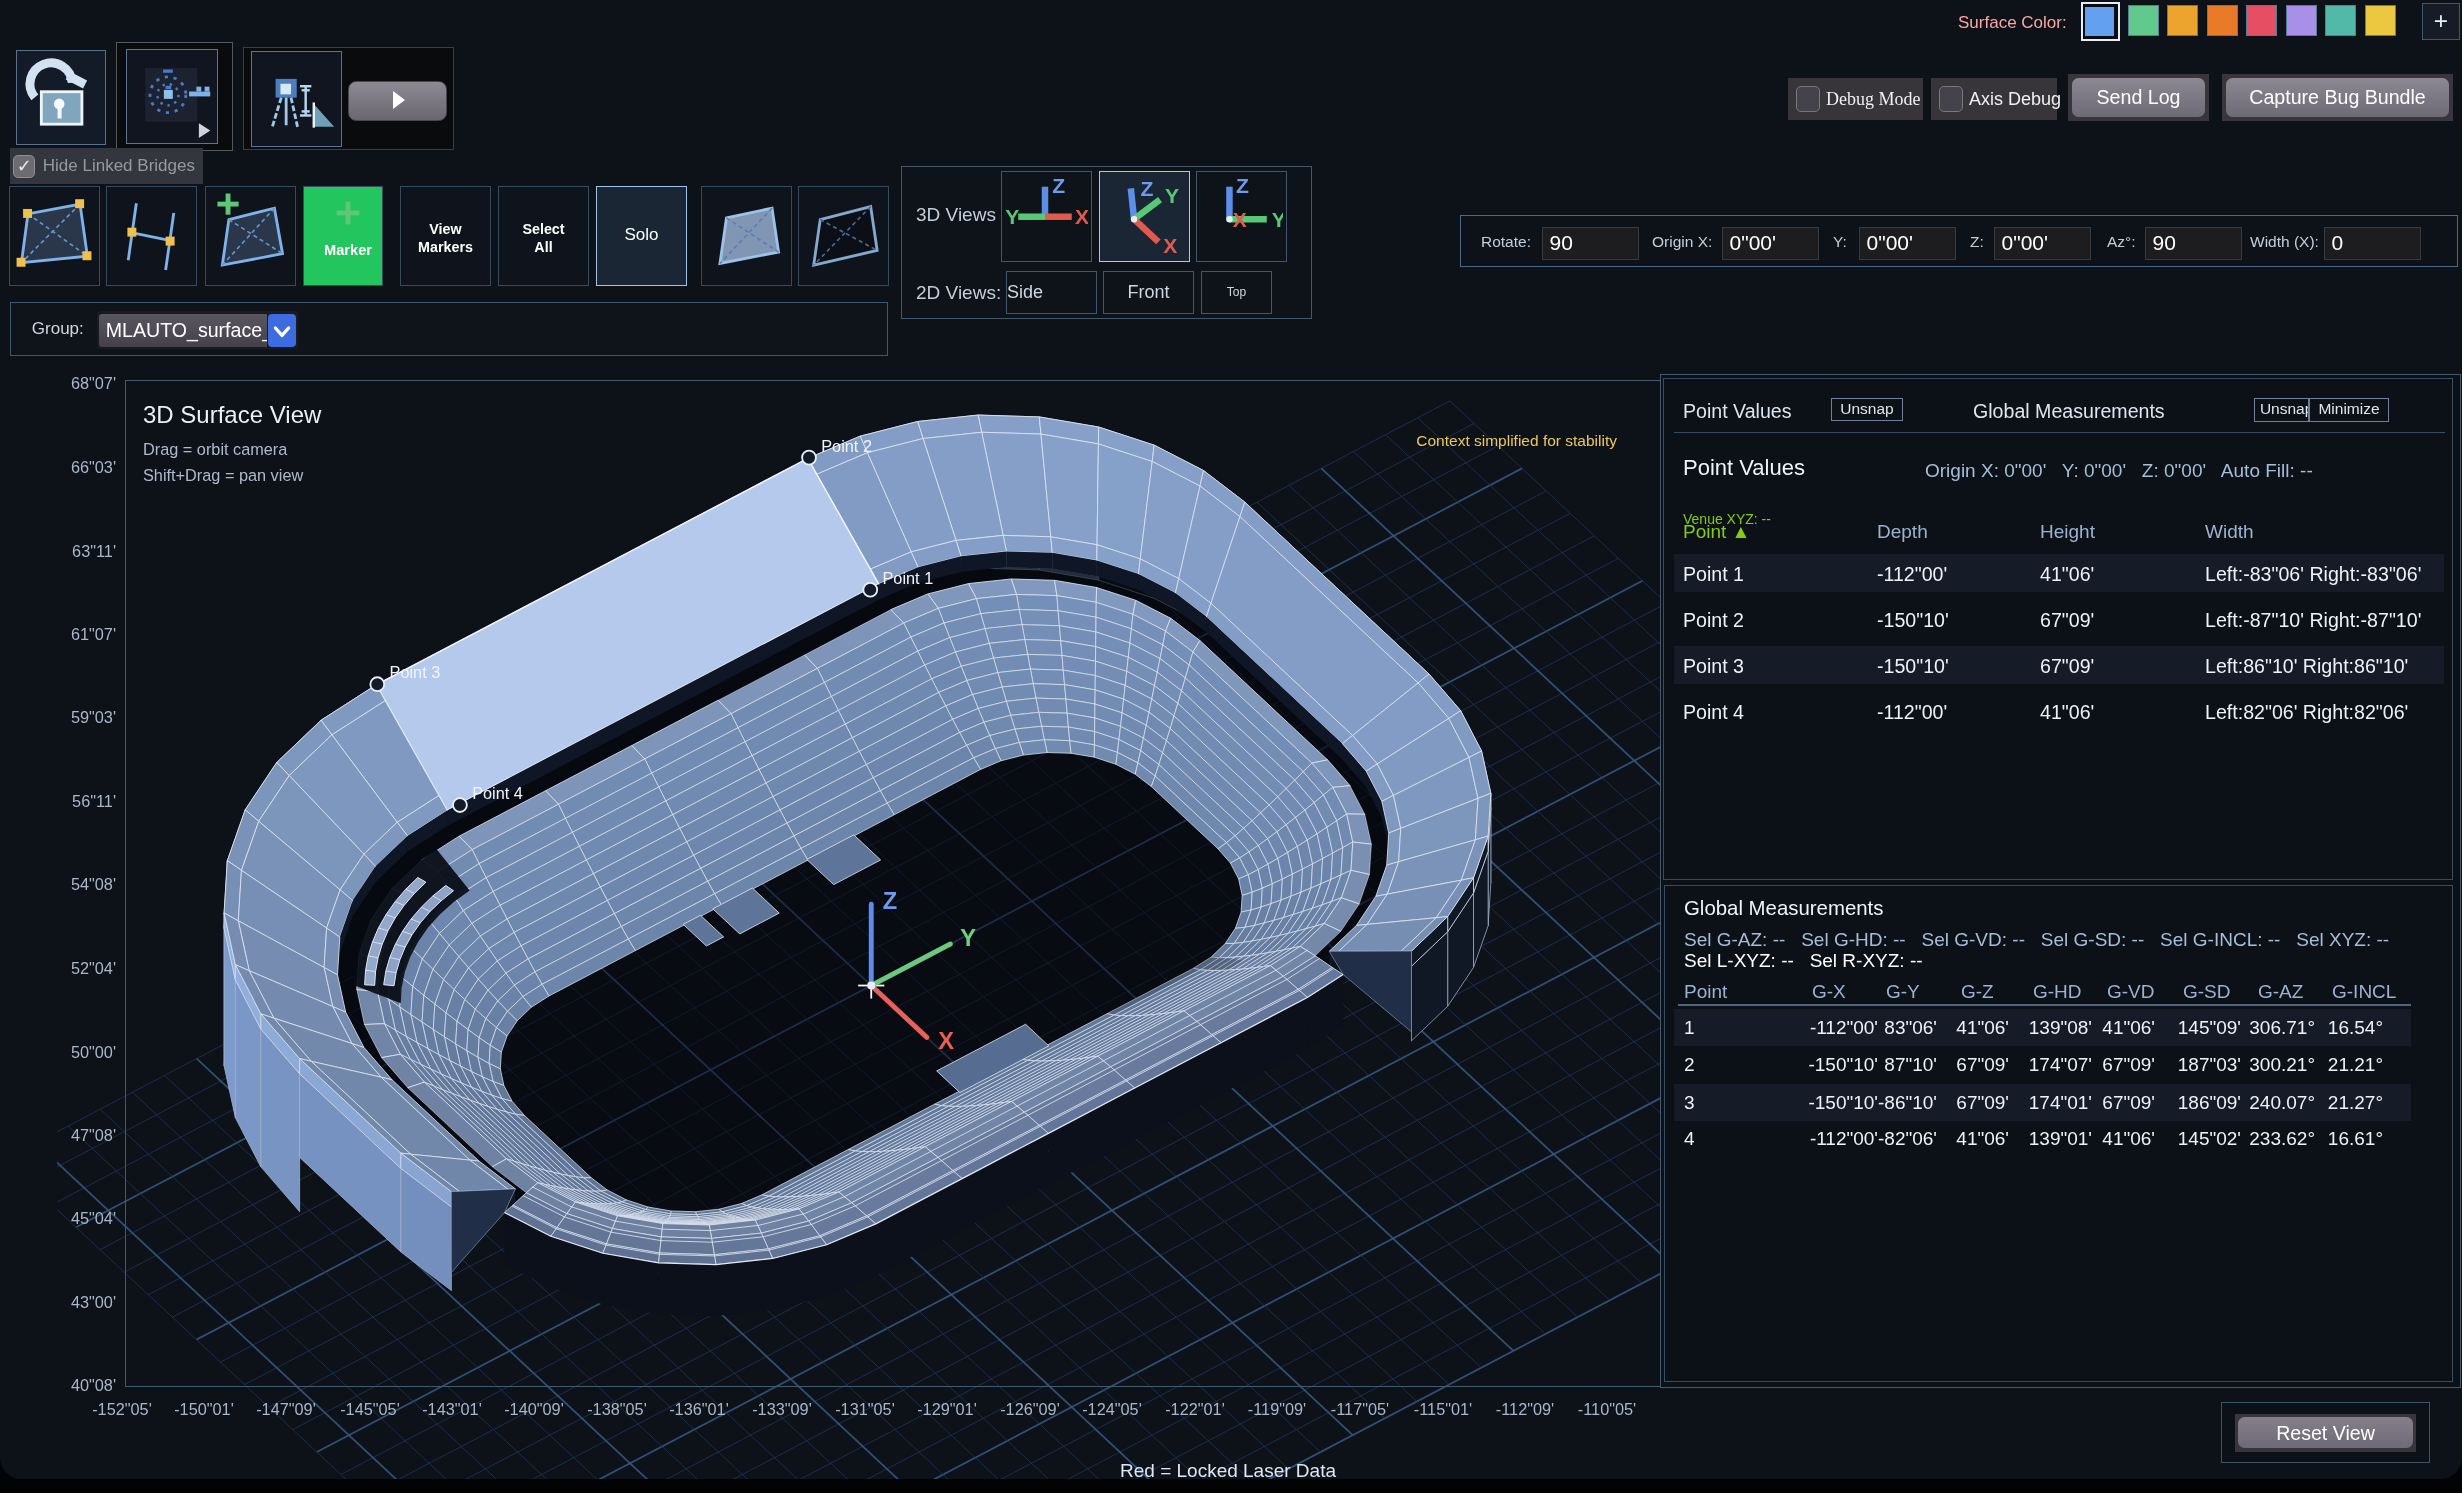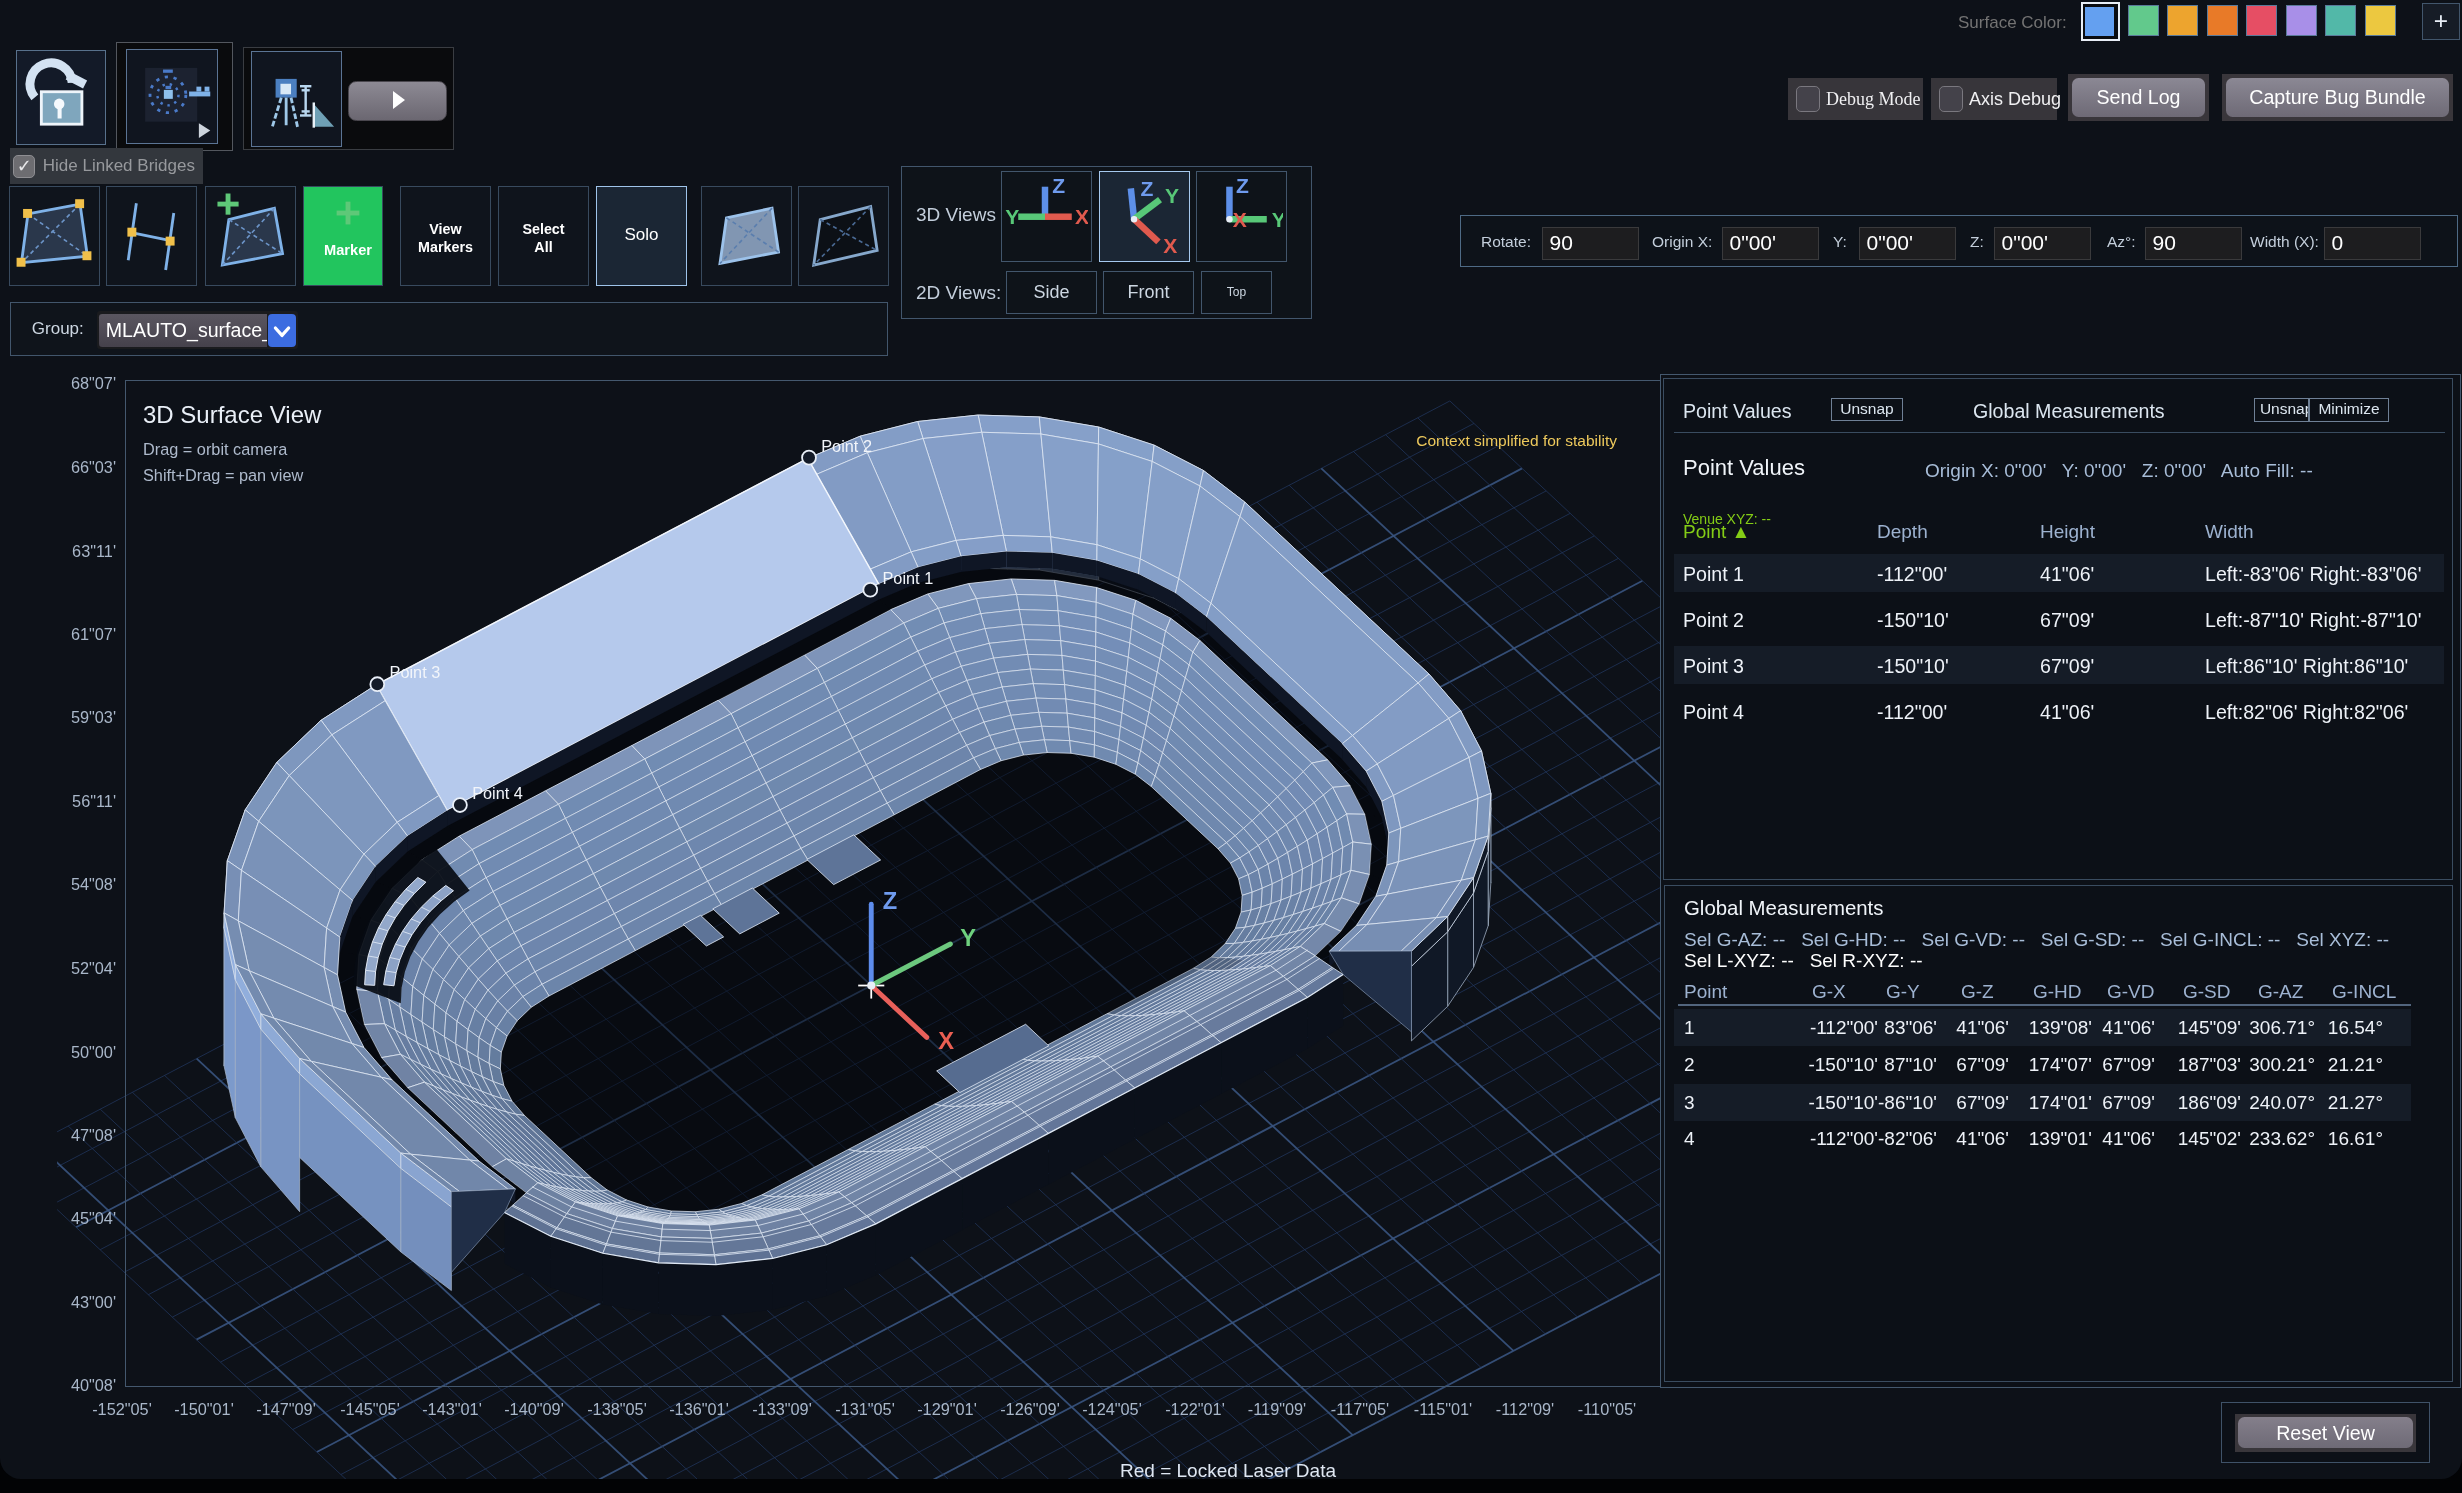--- a/index.html
+++ b/index.html
@@ -1042,37 +1042,37 @@
 </svg></div>
     <div style="position:absolute;left:1196px;top:171px;width:91px;height:91px;box-sizing:border-box;background:#0e1319;border:1.6px solid #42566c;"><svg width="86" height="87" viewBox="0 0 106 107">
 <line x1="40" y1="58" x2="40" y2="18" stroke="#5d8fe8" stroke-width="8"></line>
 <line x1="40" y1="58" x2="86" y2="58" stroke="#58c878" stroke-width="8"></line>
 <circle cx="40" cy="58" r="4" fill="#e8eef6"></circle>
 <text x="48" y="26" fill="#6f9bee" font-size="26" font-weight="bold">Z</text>
 <text x="44" y="68" fill="#e05a4e" font-size="26" font-weight="bold">X</text>
 <text x="92" y="68" fill="#58c878" font-size="26" font-weight="bold">Y</text>
 </svg></div>
     <div style="position:absolute;left:916px;top:282px;font-size:19px;color:#c3cedb;">2D Views:</div>
-    <div style="position:absolute;left:1006px;top:271px;width:91px;height:43px;background:#0e1319;border:1.6px solid #42566c;box-sizing:border-box;text-align:center;line-height:40px;font-size:18px;color:#cdd7e2;">Side</div>
+    <div style="position:absolute;left:1006px;top:271px;width:91px;height:43px;background:#0e1319;border:1.6px solid #42566c;box-sizing:border-box;line-height:40px;font-size:18px;color:#cdd7e2;">Side</div>
     <div style="position:absolute;left:1103px;top:271px;width:91px;height:43px;background:#0e1319;border:1.6px solid #42566c;box-sizing:border-box;text-align:center;line-height:40px;font-size:18px;color:#cdd7e2;">Front</div>
     <div style="position:absolute;left:1201px;top:271px;width:71px;height:43px;background:#0e1319;border:1.6px solid #42566c;box-sizing:border-box;text-align:center;line-height:40px;font-size:12px;color:#cdd7e2;">Top</div>
     <div style="position:absolute;left:1460px;top:215px;width:998px;height:52px;background:#0d1219;border:1.6px solid #4e6a85;box-sizing:border-box;"></div>
     <div style="position:absolute;left:1481px;top:233px;font-size:15.5px;color:#c3cedb;white-space:nowrap;">Rotate:</div>
     <div style="position:absolute;left:1542px;top:227px;width:97px;height:33px;background:#1d1d1f;border:1.6px solid #3a3a3c;box-sizing:border-box;font-size:21px;color:#fff;padding-left:6.5px;line-height:29px;">90</div>
     <div style="position:absolute;left:1652px;top:233px;font-size:15.5px;color:#c3cedb;white-space:nowrap;">Origin X:</div>
     <div style="position:absolute;left:1722px;top:227px;width:97px;height:33px;background:#1d1d1f;border:1.6px solid #3a3a3c;box-sizing:border-box;font-size:21px;color:#fff;padding-left:6.5px;line-height:29px;">0"00'</div>
     <div style="position:absolute;left:1833px;top:233px;font-size:15.5px;color:#c3cedb;white-space:nowrap;">Y:</div>
     <div style="position:absolute;left:1859px;top:227px;width:97px;height:33px;background:#1d1d1f;border:1.6px solid #3a3a3c;box-sizing:border-box;font-size:21px;color:#fff;padding-left:6.5px;line-height:29px;">0"00'</div>
     <div style="position:absolute;left:1970px;top:233px;font-size:15.5px;color:#c3cedb;white-space:nowrap;">Z:</div>
     <div style="position:absolute;left:1994px;top:227px;width:97px;height:33px;background:#1d1d1f;border:1.6px solid #3a3a3c;box-sizing:border-box;font-size:21px;color:#fff;padding-left:6.5px;line-height:29px;">0"00'</div>
     <div style="position:absolute;left:2107px;top:233px;font-size:15.5px;color:#c3cedb;white-space:nowrap;">Az°:</div>
     <div style="position:absolute;left:2145px;top:227px;width:97px;height:33px;background:#1d1d1f;border:1.6px solid #3a3a3c;box-sizing:border-box;font-size:21px;color:#fff;padding-left:6.5px;line-height:29px;">90</div>
     <div style="position:absolute;left:2250px;top:233px;font-size:15.5px;color:#c3cedb;white-space:nowrap;">Width (X):</div>
     <div style="position:absolute;left:2324px;top:227px;width:97px;height:33px;background:#1d1d1f;border:1.6px solid #3a3a3c;box-sizing:border-box;font-size:21px;color:#fff;padding-left:6.5px;line-height:29px;">0</div>
-    <div style="position:absolute;left:1958px;top:13px;font-size:17px;color:#737373;">Surface Color:</div>
+    <div style="position:absolute;left:1958px;top:13px;font-size:17px;color:#fca5a5;">Surface Color:</div>
     <div style="position:absolute;left:2081px;top:2.4px;width:39px;height:39px;background:#0a0c10;border:2.4px solid #e8eef6;box-sizing:border-box;">
       <div style="position:absolute;left:2.4px;top:2.4px;width:29px;height:29px;background:#64a0f0;"></div>
     </div>
     <div style="position:absolute;left:2128px;top:4.9px;width:31px;height:31px;background:#62c98c;border:1.6px solid #5a7a9a;box-sizing:border-box;"></div>
     <div style="position:absolute;left:2167px;top:4.9px;width:31px;height:31px;background:#eda42e;border:1.6px solid #5a7a9a;box-sizing:border-box;"></div>
     <div style="position:absolute;left:2207px;top:4.9px;width:31px;height:31px;background:#e87a28;border:1.6px solid #5a7a9a;box-sizing:border-box;"></div>
     <div style="position:absolute;left:2246px;top:4.9px;width:31px;height:31px;background:#e64e64;border:1.6px solid #5a7a9a;box-sizing:border-box;"></div>
     <div style="position:absolute;left:2286px;top:4.9px;width:31px;height:31px;background:#a88fe8;border:1.6px solid #5a7a9a;box-sizing:border-box;"></div>
     <div style="position:absolute;left:2325px;top:4.9px;width:31px;height:31px;background:#52b8a8;border:1.6px solid #5a7a9a;box-sizing:border-box;"></div>
     <div style="position:absolute;left:2365px;top:4.9px;width:31px;height:31px;background:#ecc840;border:1.6px solid #5a7a9a;box-sizing:border-box;"></div>

